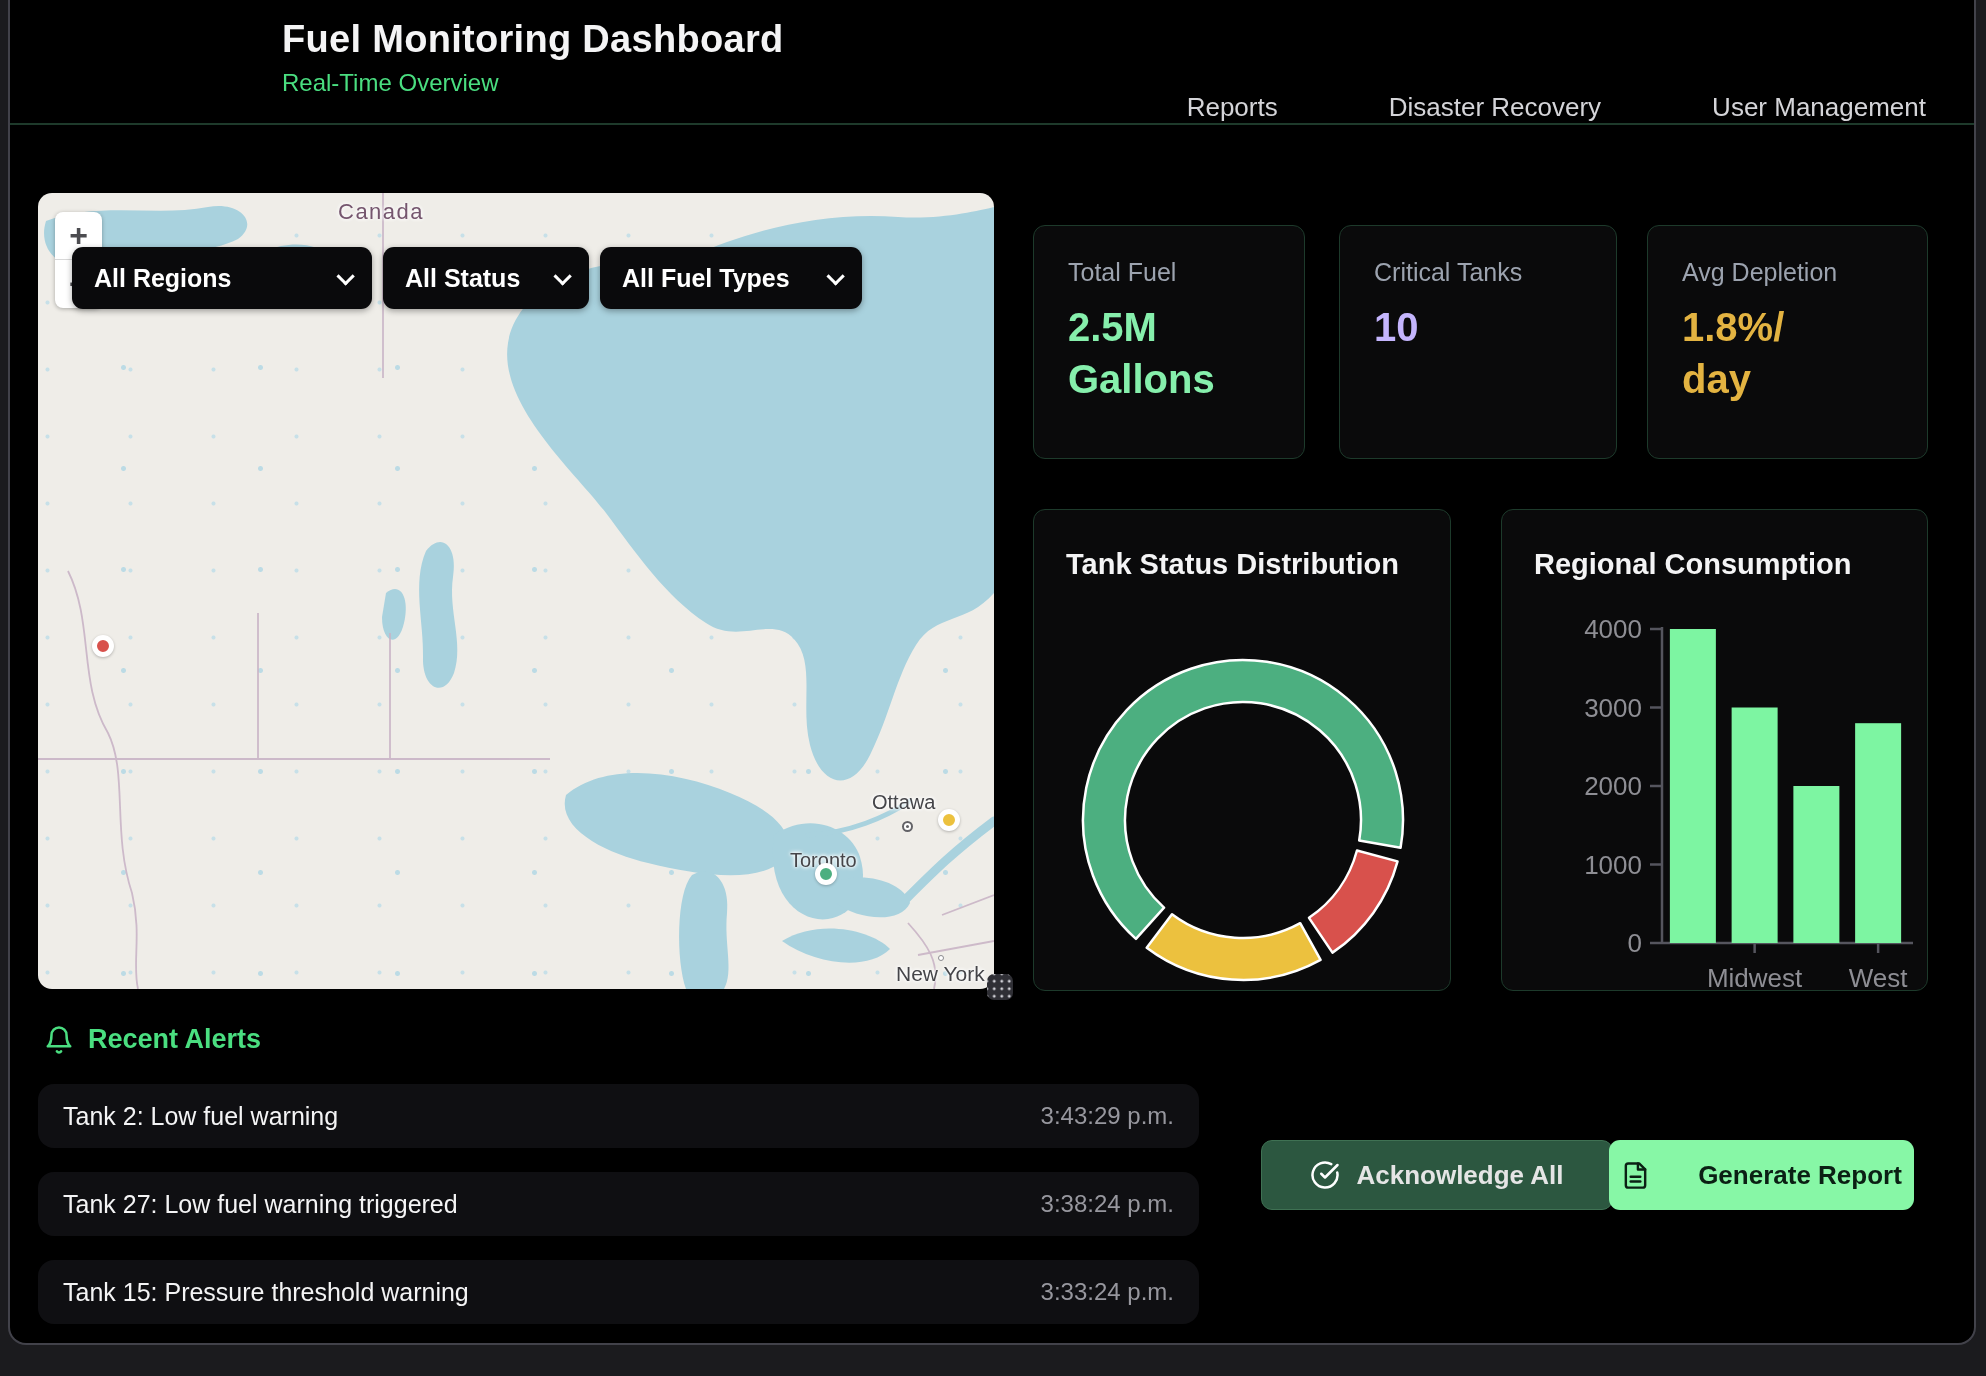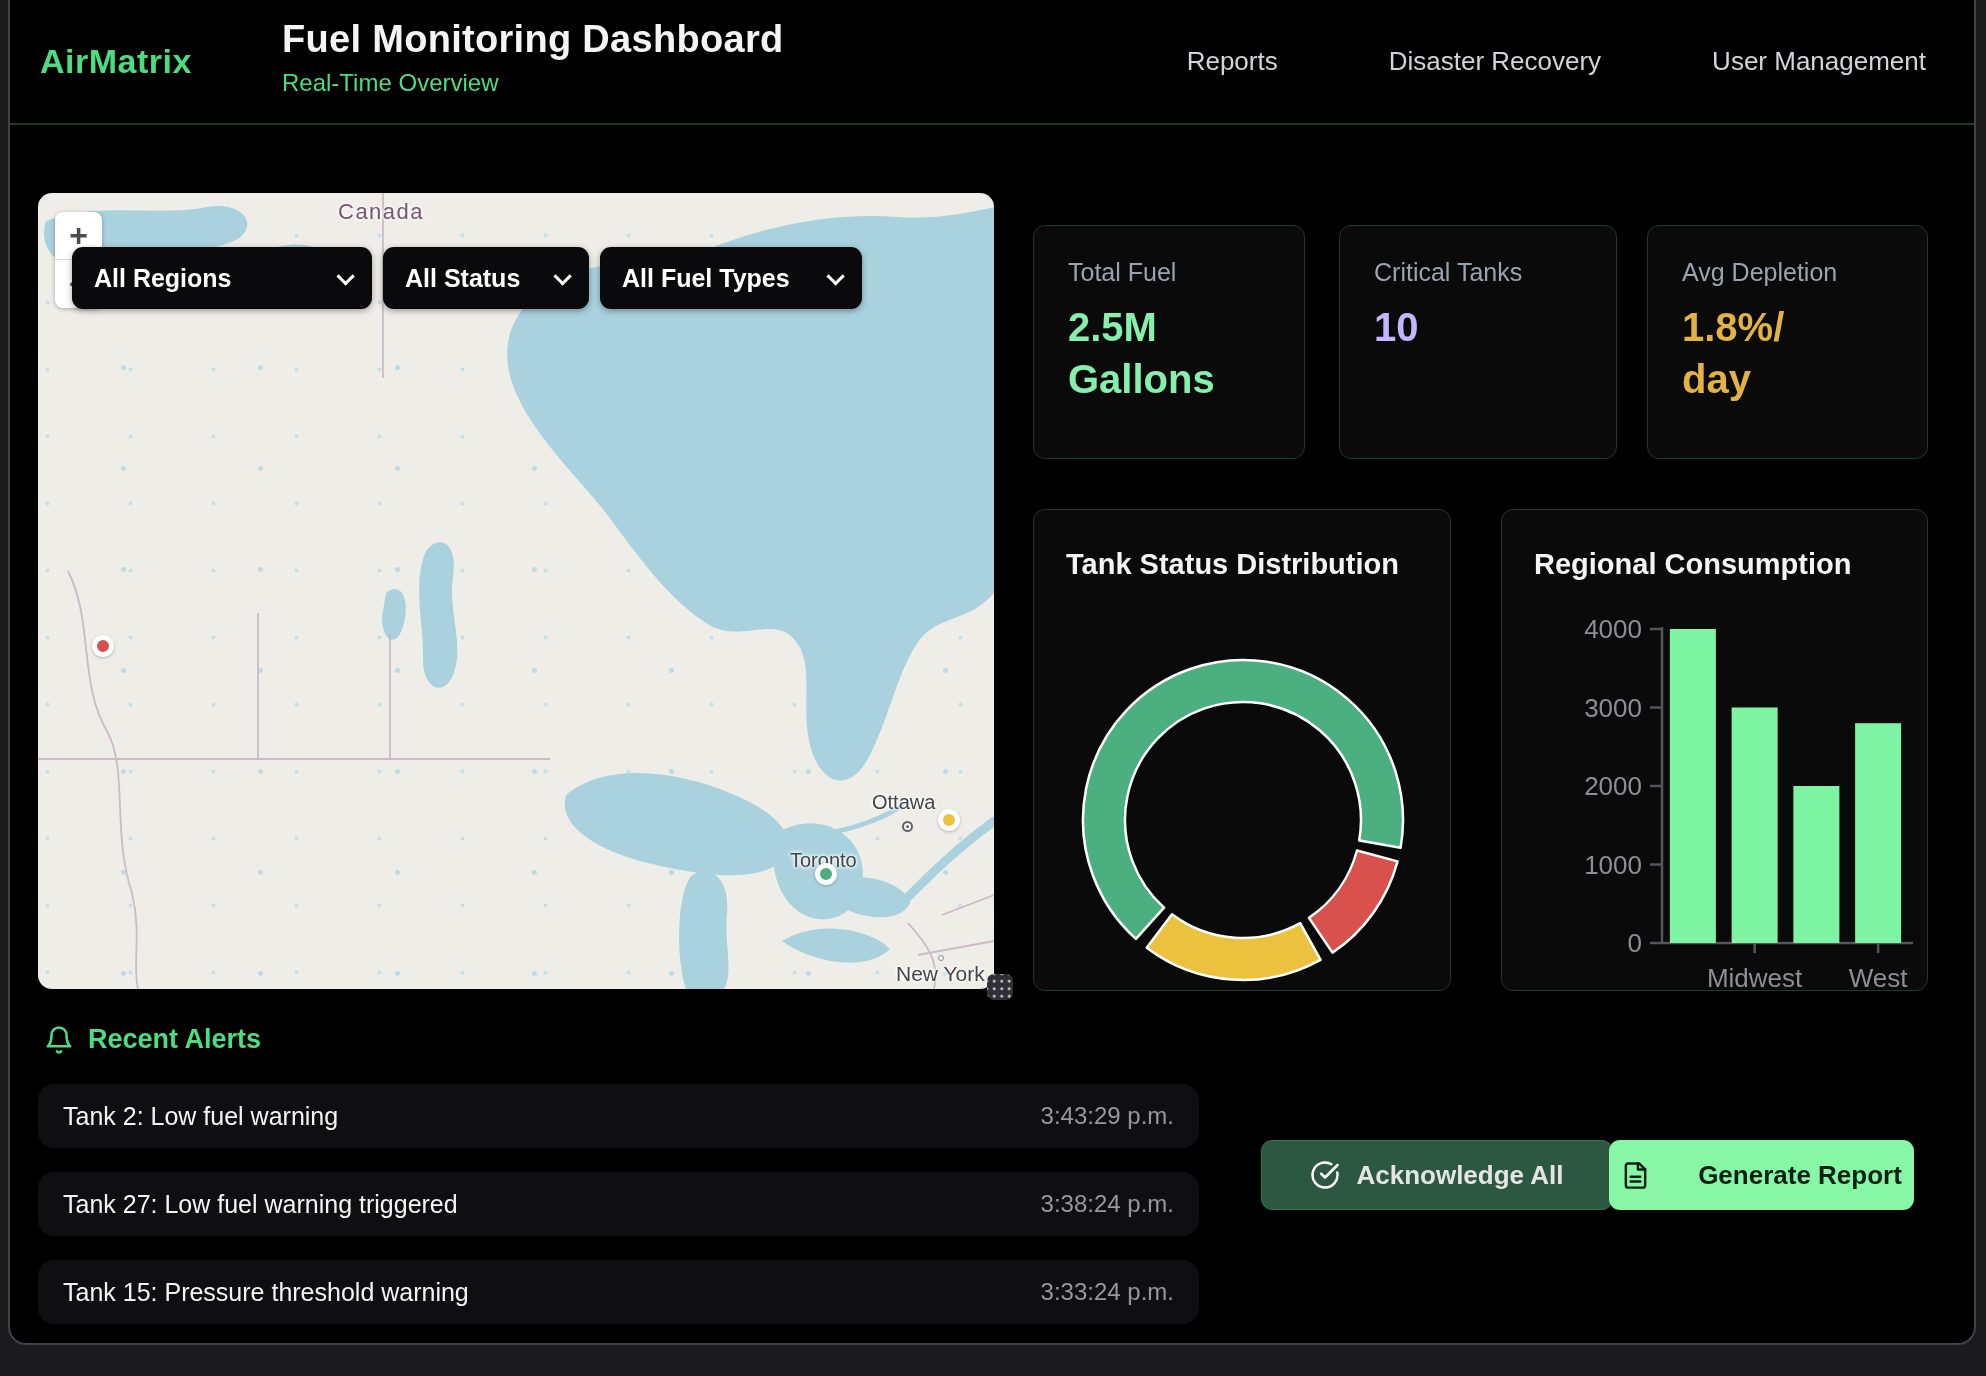--- a/index.html
+++ b/index.html
@@ -11,21 +11,21 @@
     border-radius:0 0 18px 18px; overflow:hidden; }
 
   
   .hdr { position:absolute; left:0; top:0; width:100%; height:125px;
     border-bottom:2px solid #1e3a2b; background:#000; }
   .logo { position:absolute; left:30px; top:0; height:123px; display:flex; align-items:center;
     font-size:34px; font-weight:bold; color:#4ade80; letter-spacing:.5px; cursor:pointer; }
   .title-block { position:absolute; left:272px; top:18px; }
   .title-block h1 { font-size:38px; font-weight:bold; color:#f4f4f5; letter-spacing:.3px; }
   .subtitle { font-size:24px; color:#4ade80; margin-top:8px; }
-  .nav { position:absolute; right:48px; top:0; height:123px; display:flex; gap:111px; align-items:center; }
+  .nav { position:absolute; right:48px; top:0; height:123px; display:flex; gap:111px; align-items:flex-end; }
   .nav a { font-size:26px; color:#d4d4d8; cursor:pointer; text-decoration:none; }
 
   
   .map { position:absolute; left:28px; top:193px; width:956px; height:796px;
     border-radius:14px; overflow:hidden; background:#efede8;
     background-image:
       radial-gradient(circle, #bcdbe5 0 2px, transparent 3px),
       radial-gradient(circle, #c7e0e8 0 1.5px, transparent 2.5px);
     background-size:137px 101px, 83px 67px; background-position:17px 23px, 51px 9px; }
   .map svg.geo { position:absolute; left:0; top:0; }
@@ -87,21 +87,20 @@
     justify-content:center; gap:16px; font-size:26px; font-weight:bold; cursor:pointer; border:none; }
   .btn-ack { left:1251px; width:352px; background:#2c5740; color:#e5e5e5; border:1.5px solid #3f7153; }
   .btn-gen { left:1599px; width:305px; background:#87f7a6; color:#0b2014;gap:48px; }
 </style>
 </head>
 <body>
 
 <div class="frame">
 
   <header class="hdr">
-    <div class="logo">AirMatrix</div>
     <div class="title-block">
       <h1>Fuel Monitoring Dashboard</h1>
       <div class="subtitle">Real-Time Overview</div>
     </div>
     <nav class="nav">
       <a>Reports</a>
       <a>Disaster Recovery</a>
       <a>User Management</a>
     </nav>
   </header>

